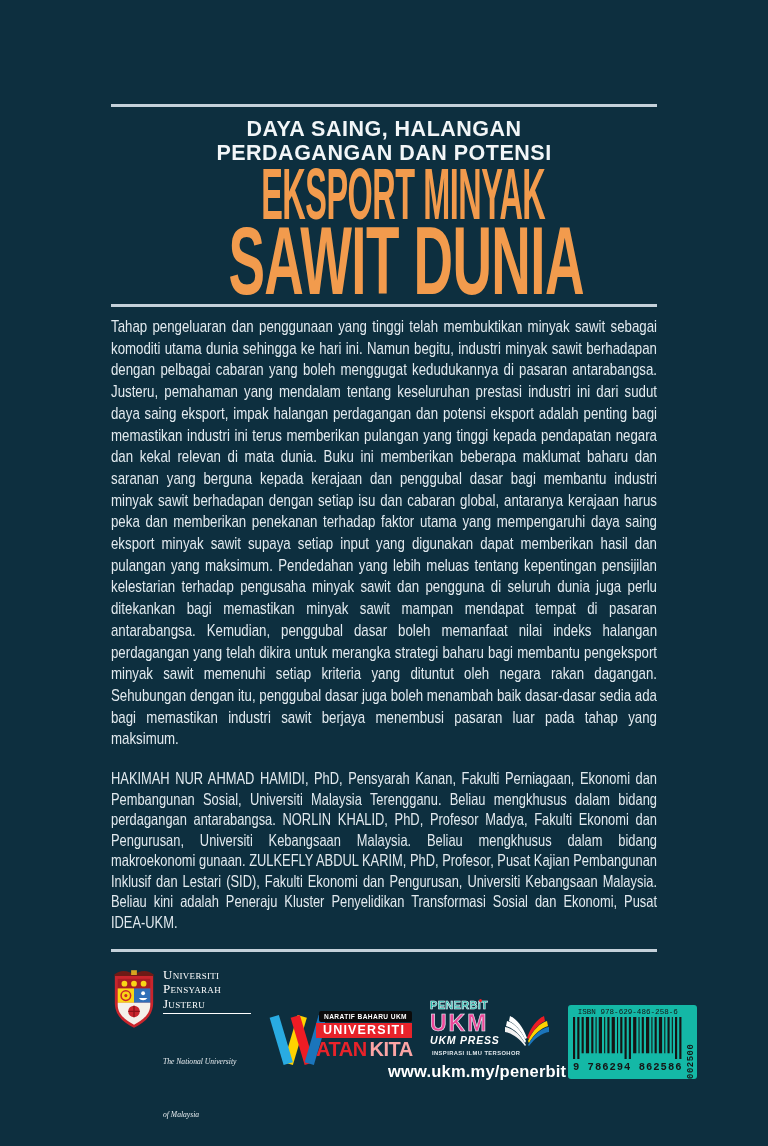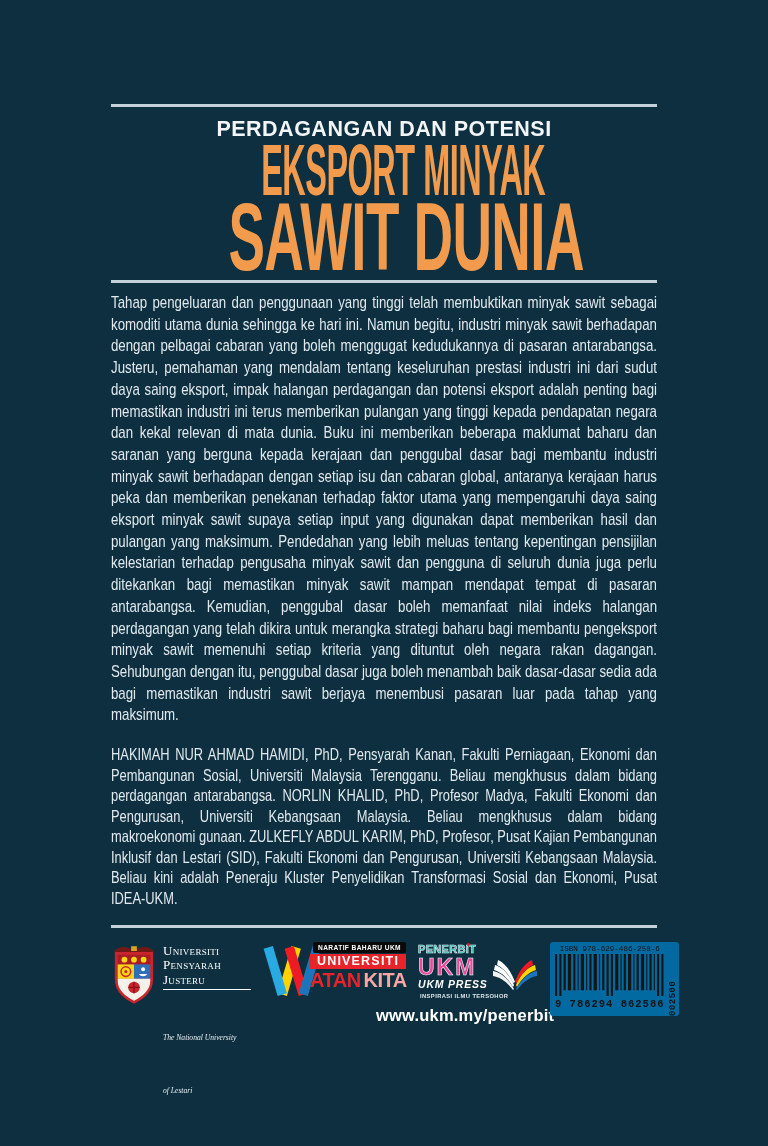--- a/index.html
+++ b/index.html
@@ -27,21 +27,21 @@
   .justified{
     width:700px;transform:scaleX(0.78);transform-origin:left top;
     text-align:justify;color:#e2eaef;
   }
   .synopsis{margin-top:9px;font-size:17px;line-height:21.7px;min-height:434px;}
   .bio{margin-top:18px;font-size:16.5px;line-height:20.5px;min-height:162px;}
   .rule-bottom{margin-top:10px;}
   
   .footer{
     margin-top:14px;display:flex;justify-content:space-between;
-    align-items:flex-start;gap:12px;
+    align-items:center;gap:18px;
   }
   
   .crest{display:flex;gap:6px;width:142px;}
   .crest-text{color:#fff;font-family:"Liberation Serif",serif;padding-top:2px;}
   .crest-name{font-variant:small-caps;font-size:13px;line-height:14.5px;letter-spacing:0.3px;}
   .crest-div{border-top:1px solid #fff;margin:2px 0 2px 0;width:88px;}
   .crest-tag{font-style:italic;font-size:7.6px;line-height:8.6px;color:#e9eef1;margin-top:44px;}
   
   .watan{position:relative;width:146px;height:62px;}
   .watan-w{position:absolute;left:0;top:0;}
@@ -82,21 +82,21 @@
     clip-path:polygon(0 0,100% 50%,0 100%,35% 50%);transform:rotate(180deg);
   }
   .pen-tagline-text{color:#dfe7ec;font-weight:bold;font-size:5.8px;letter-spacing:0.4px;white-space:nowrap;}
   .pen-book{margin-left:-2px;margin-top:10px;}
   .website{
     position:absolute;top:64px;left:-42px;color:#fff;font-weight:bold;
     font-size:16.5px;white-space:nowrap;letter-spacing:0.2px;
   }
   
   .barcode{
-    position:relative;width:134px;height:74px;background:#0369a1;border-radius:3px;
+    position:relative;width:134px;height:74px;background:#14b8a6;border-radius:3px;
     padding:3px 14px 3px 5px;box-sizing:border-box;color:#151515;
   }
   .bc-isbn{
     font-family:"Liberation Mono",monospace;font-size:7.6px;letter-spacing:0;
     text-align:center;white-space:nowrap;line-height:9px;
   }
   .bc-digits{
     font-family:"Liberation Mono",monospace;font-size:10.5px;font-weight:bold;
     letter-spacing:1px;white-space:nowrap;line-height:11px;margin-top:-1px;
   }
@@ -108,20 +108,21 @@
 </style>
 </head>
 <body>
 
 <div class="page">
   <div class="content">
 
     <hr class="rule">
 
     <div class="subtitle">
+      <span style="display:block">DAYA SAING, HALANGAN</span>
       <span style="display:block">PERDAGANGAN DAN POTENSI</span>
     </div>
 
     <div class="title title-wrap">
       <span class="title-line1">EKSPORT MINYAK</span>
       <span class="title-line2">SAWIT DUNIA</span>
     </div>
 
     <hr class="rule">
 
@@ -151,21 +152,21 @@
           <path d="M7,38 L41,38 L41,40 C41,50 33,56 24,61 C15,56 7,50 7,40 Z" fill="#f4f1ea"></path>
           <circle cx="24" cy="47" r="6" fill="#c9252c"></circle>
           <path d="M24,41 L24,53 M18,47 L30,47" stroke="#8c1318" stroke-width="1.4"></path>
         </svg>
         <div class="crest-text">
           <div class="crest-name">Universiti</div>
           <div class="crest-name">Pensyarah</div>
           <div class="crest-name">Justeru</div>
           <div class="crest-div"></div>
           <div class="crest-tag">The National University</div>
-          <div class="crest-tag">of Lestari</div>
+          <div class="crest-tag">of Malaysia</div>
         </div>
       </div>
 
       <div class="watan">
         <svg class="watan-w" width="56" height="58" viewBox="0 0 64 58">
           <line x1="38" y1="2" x2="22" y2="56" stroke="#ffd200" stroke-width="11"></line>
           <line x1="30" y1="2" x2="46" y2="56" stroke="#ed1c24" stroke-width="11"></line>
           <line x1="6" y1="2" x2="22" y2="56" stroke="#29abe2" stroke-width="11"></line>
           <line x1="62" y1="2" x2="46" y2="56" stroke="#1b75bb" stroke-width="11"></line>
         </svg>

